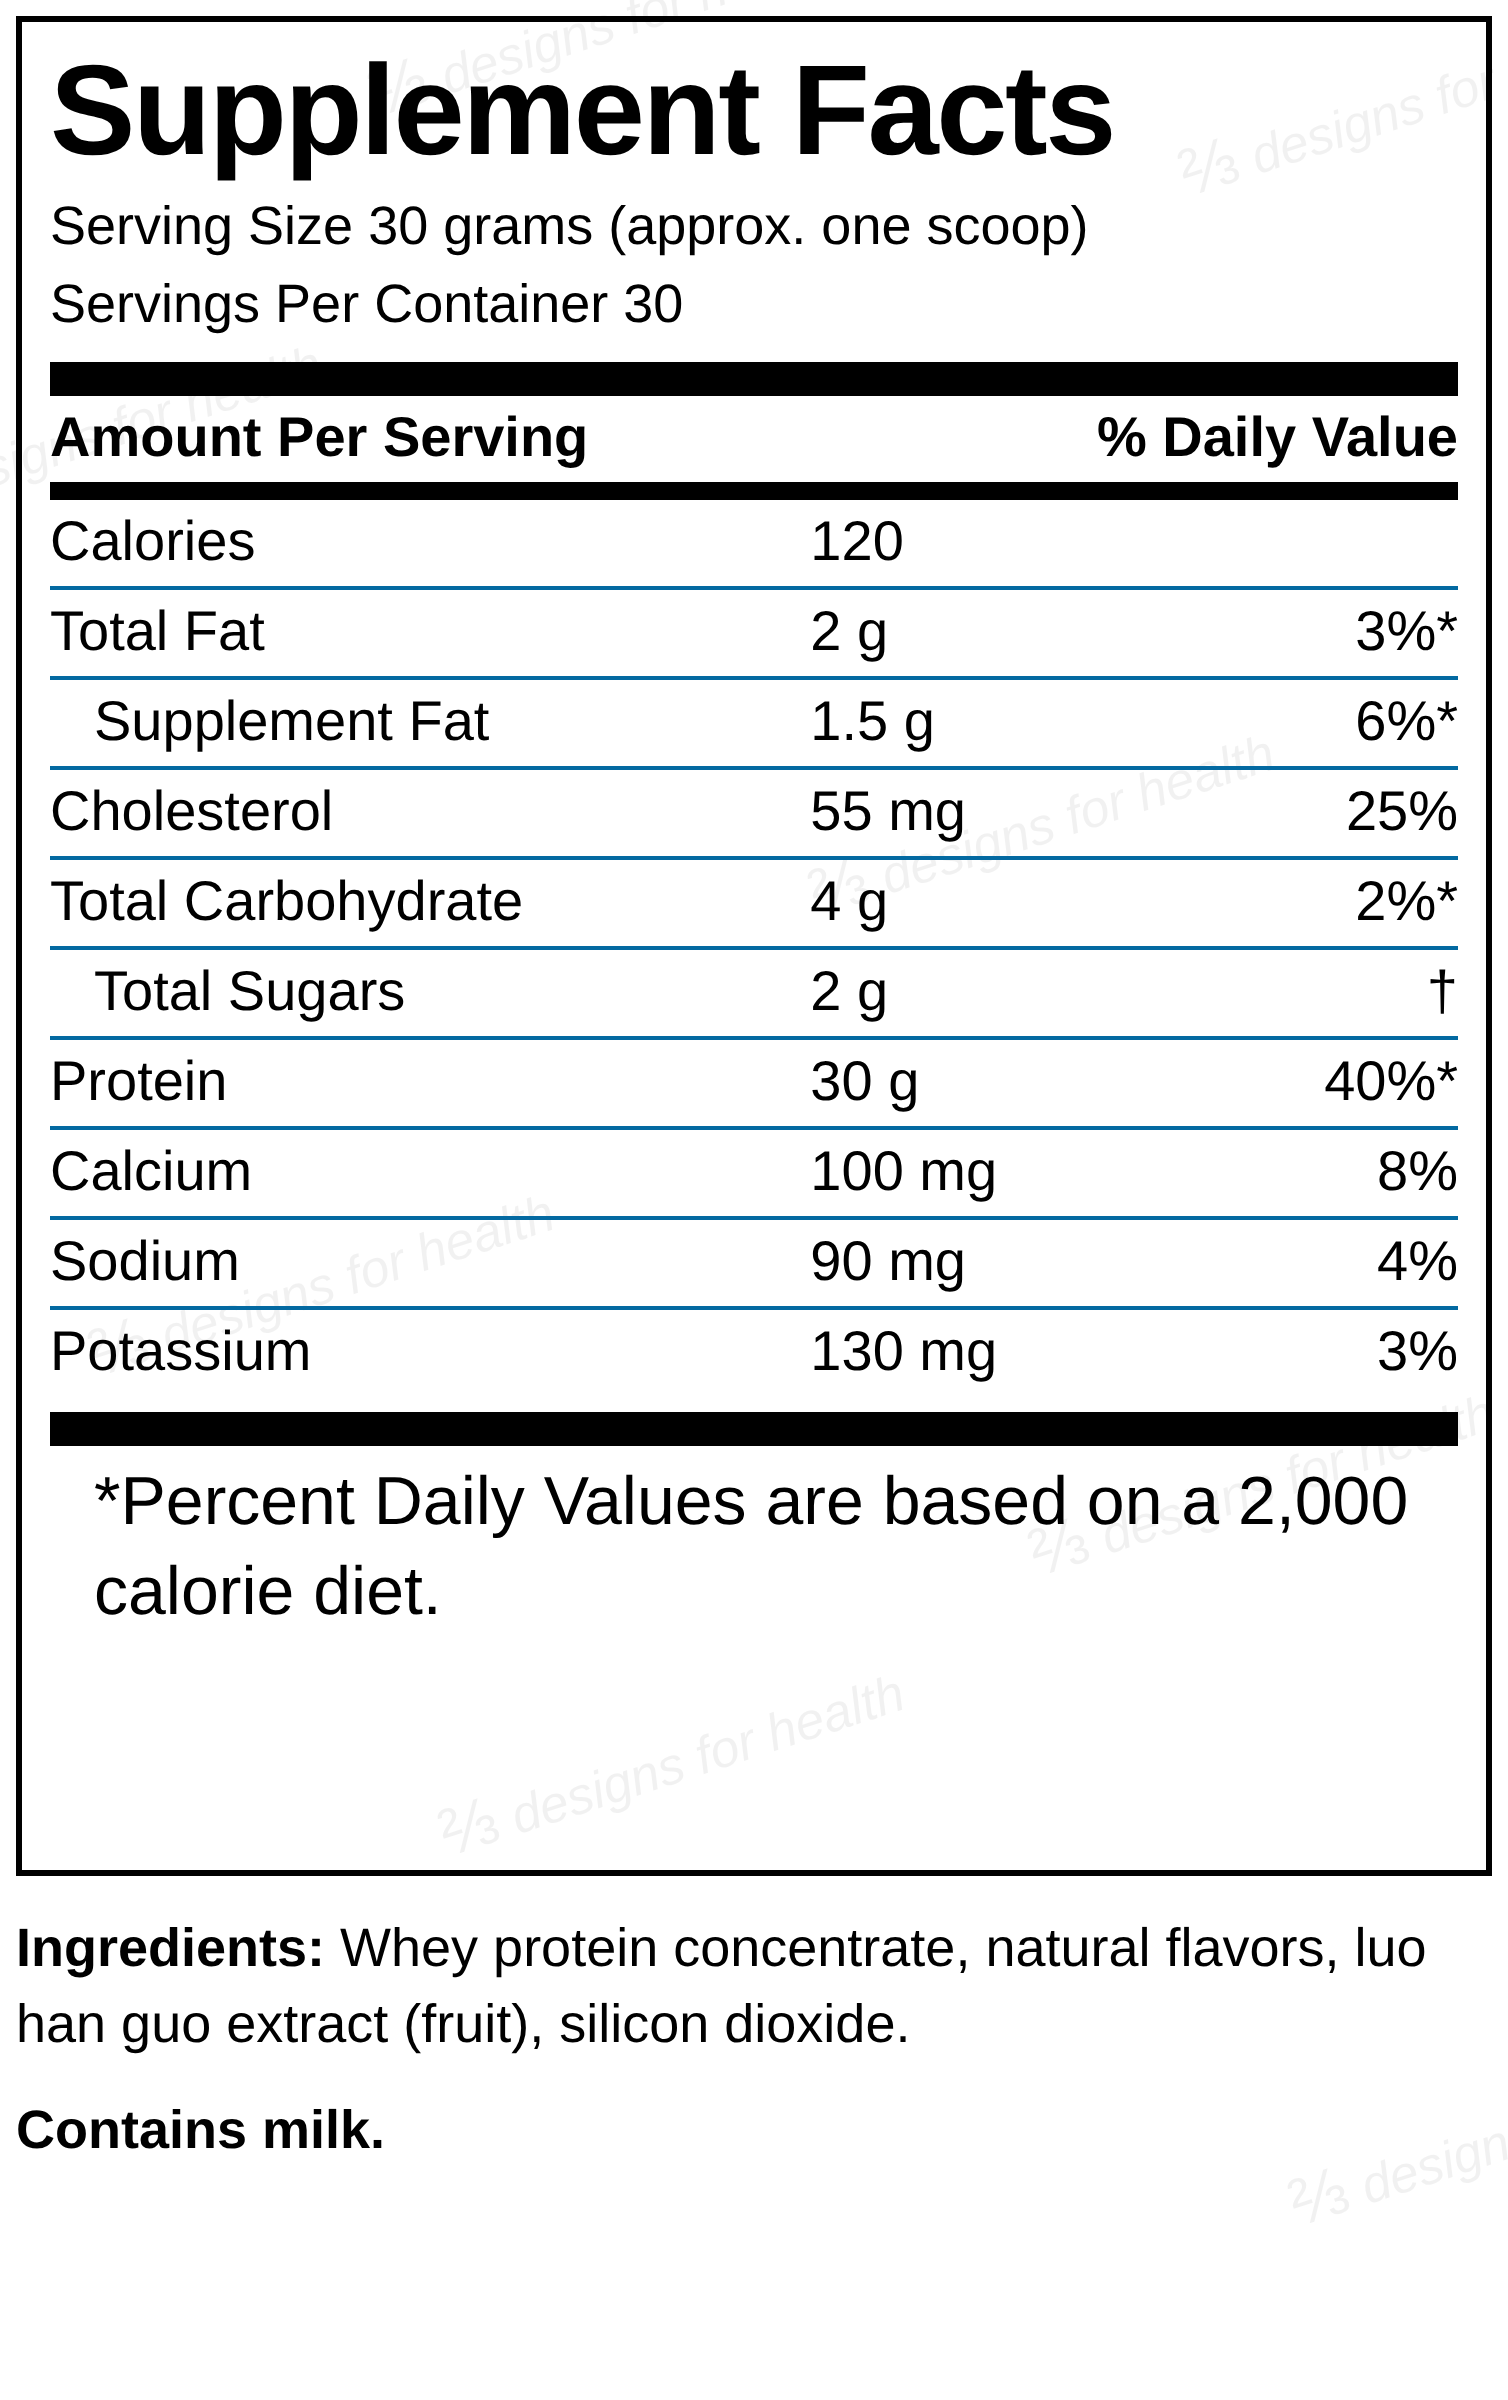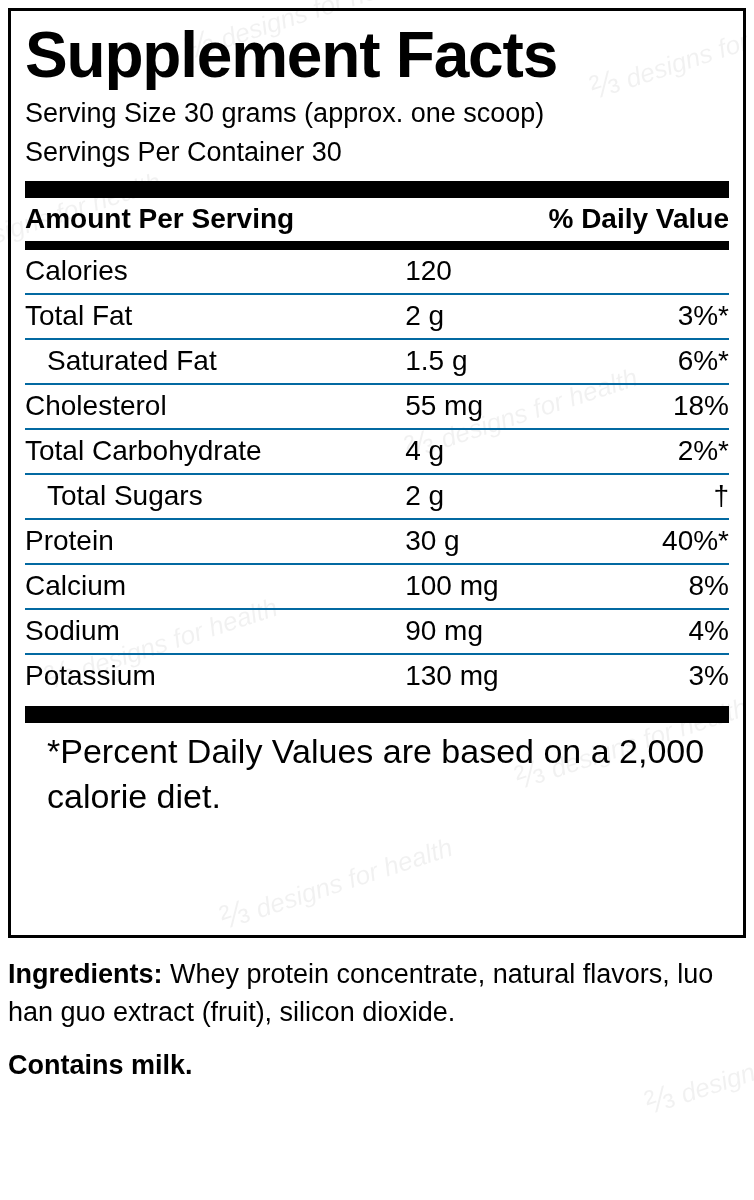--- a/index.html
+++ b/index.html
@@ -162,28 +162,28 @@
       <td class="c-name">Calories</td>
       <td class="c-amt">120</td>
       <td class="c-dv"></td>
     </tr>
     <tr class="bordered">
       <td class="c-name">Total Fat</td>
       <td class="c-amt">2 g</td>
       <td class="c-dv">3%*</td>
     </tr>
     <tr class="bordered">
-      <td class="c-name indent1">Saturated Fat</td>
+      <td class="c-name indent1">Supplement Fat</td>
       <td class="c-amt">1.5 g</td>
       <td class="c-dv">6%*</td>
     </tr>
     <tr class="bordered">
       <td class="c-name">Cholesterol</td>
       <td class="c-amt">55 mg</td>
-      <td class="c-dv">18%</td>
+      <td class="c-dv">25%</td>
     </tr>
     <tr class="bordered">
       <td class="c-name">Total Carbohydrate</td>
       <td class="c-amt">4 g</td>
       <td class="c-dv">2%*</td>
     </tr>
     <tr class="bordered">
       <td class="c-name indent1">Total Sugars</td>
       <td class="c-amt">2 g</td>
       <td class="c-dv">†</td>

